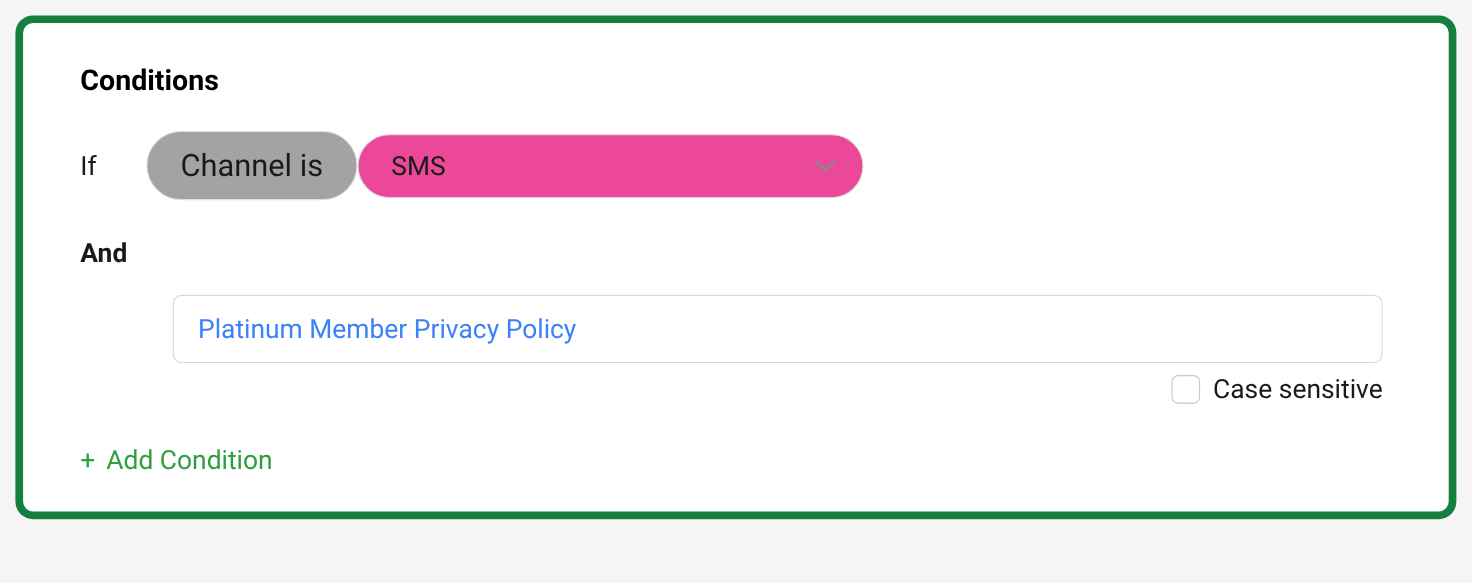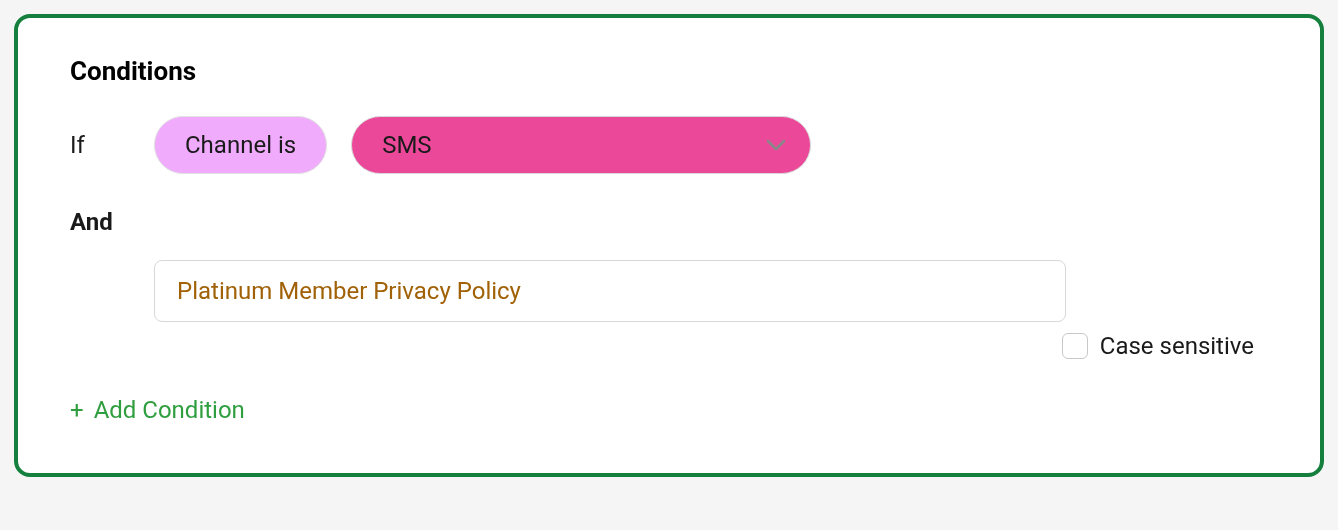--- a/index.html
+++ b/index.html
@@ -7,53 +7,52 @@
       margin: 0;
       padding: 0;
     }
     body {
       font-family: -apple-system, BlinkMacSystemFont, "Segoe UI", Roboto, Helvetica, Arial, sans-serif;
       background: #f5f5f5;
       padding: 14px;
     }
     .card {
       background: #ffffff;
-      border: 4px solid #15803d;
+      border: 7px solid #15803d;
       border-radius: 16px;
-      padding: 38px 52px 49px 52px;
+      padding: 38px 52px 33px 52px;
       width: 1310px;
     }
     .section-title {
       font-size: 26px;
       font-weight: 700;
       color: #000000;
       margin-bottom: 30px;
     }
     .row {
       display: flex;
       align-items: center;
-      gap: 24px;
       margin-bottom: 34px;
     }
     .row-2 {
       margin-bottom: 24px;
       font-weight: bold;
     }
     .prefix {
       font-size: 24px;
       color: #1a1a1a;
       width: 60px;
       flex-shrink: 0;
     }
     .pill-grey {
-      background: #f0abfc;
+      background: #a3a3a3;
       border: 1px solid #e0e0e0;
       border-radius: 999px;
       padding: 14px 30px;
-      font-size: 24px;
+      font-size: 28px;
       color: #1a1a1a;
       display: inline-flex;
       align-items: center;
       white-space: nowrap;
     }
     .pill-select {
       background: #ec4899;
       border: 1px solid #d8d8d8;
       border-radius: 999px;
       padding: 14px 24px 14px 30px;
@@ -77,26 +76,26 @@
       justify-content: space-between;
     }
     .chevron {
       flex-shrink: 0;
     }
     .input-row {
       margin-left: 84px;
       margin-bottom: 10px;
     }
     .text-input {
-      width: 912px;
+      width: 1100px;
       border: 1px solid #d8d8d8;
       border-radius: 8px;
       padding: 16px 22px;
       font-size: 24px;
-      color: #a16207;
+      color: #3b82f6;
       font-family: inherit;
       outline: none;
     }
     .checkbox-row {
       margin-left: 84px;
       width: 1100px;
       display: flex;
       justify-content: flex-end;
       align-items: center;
       gap: 12px;

